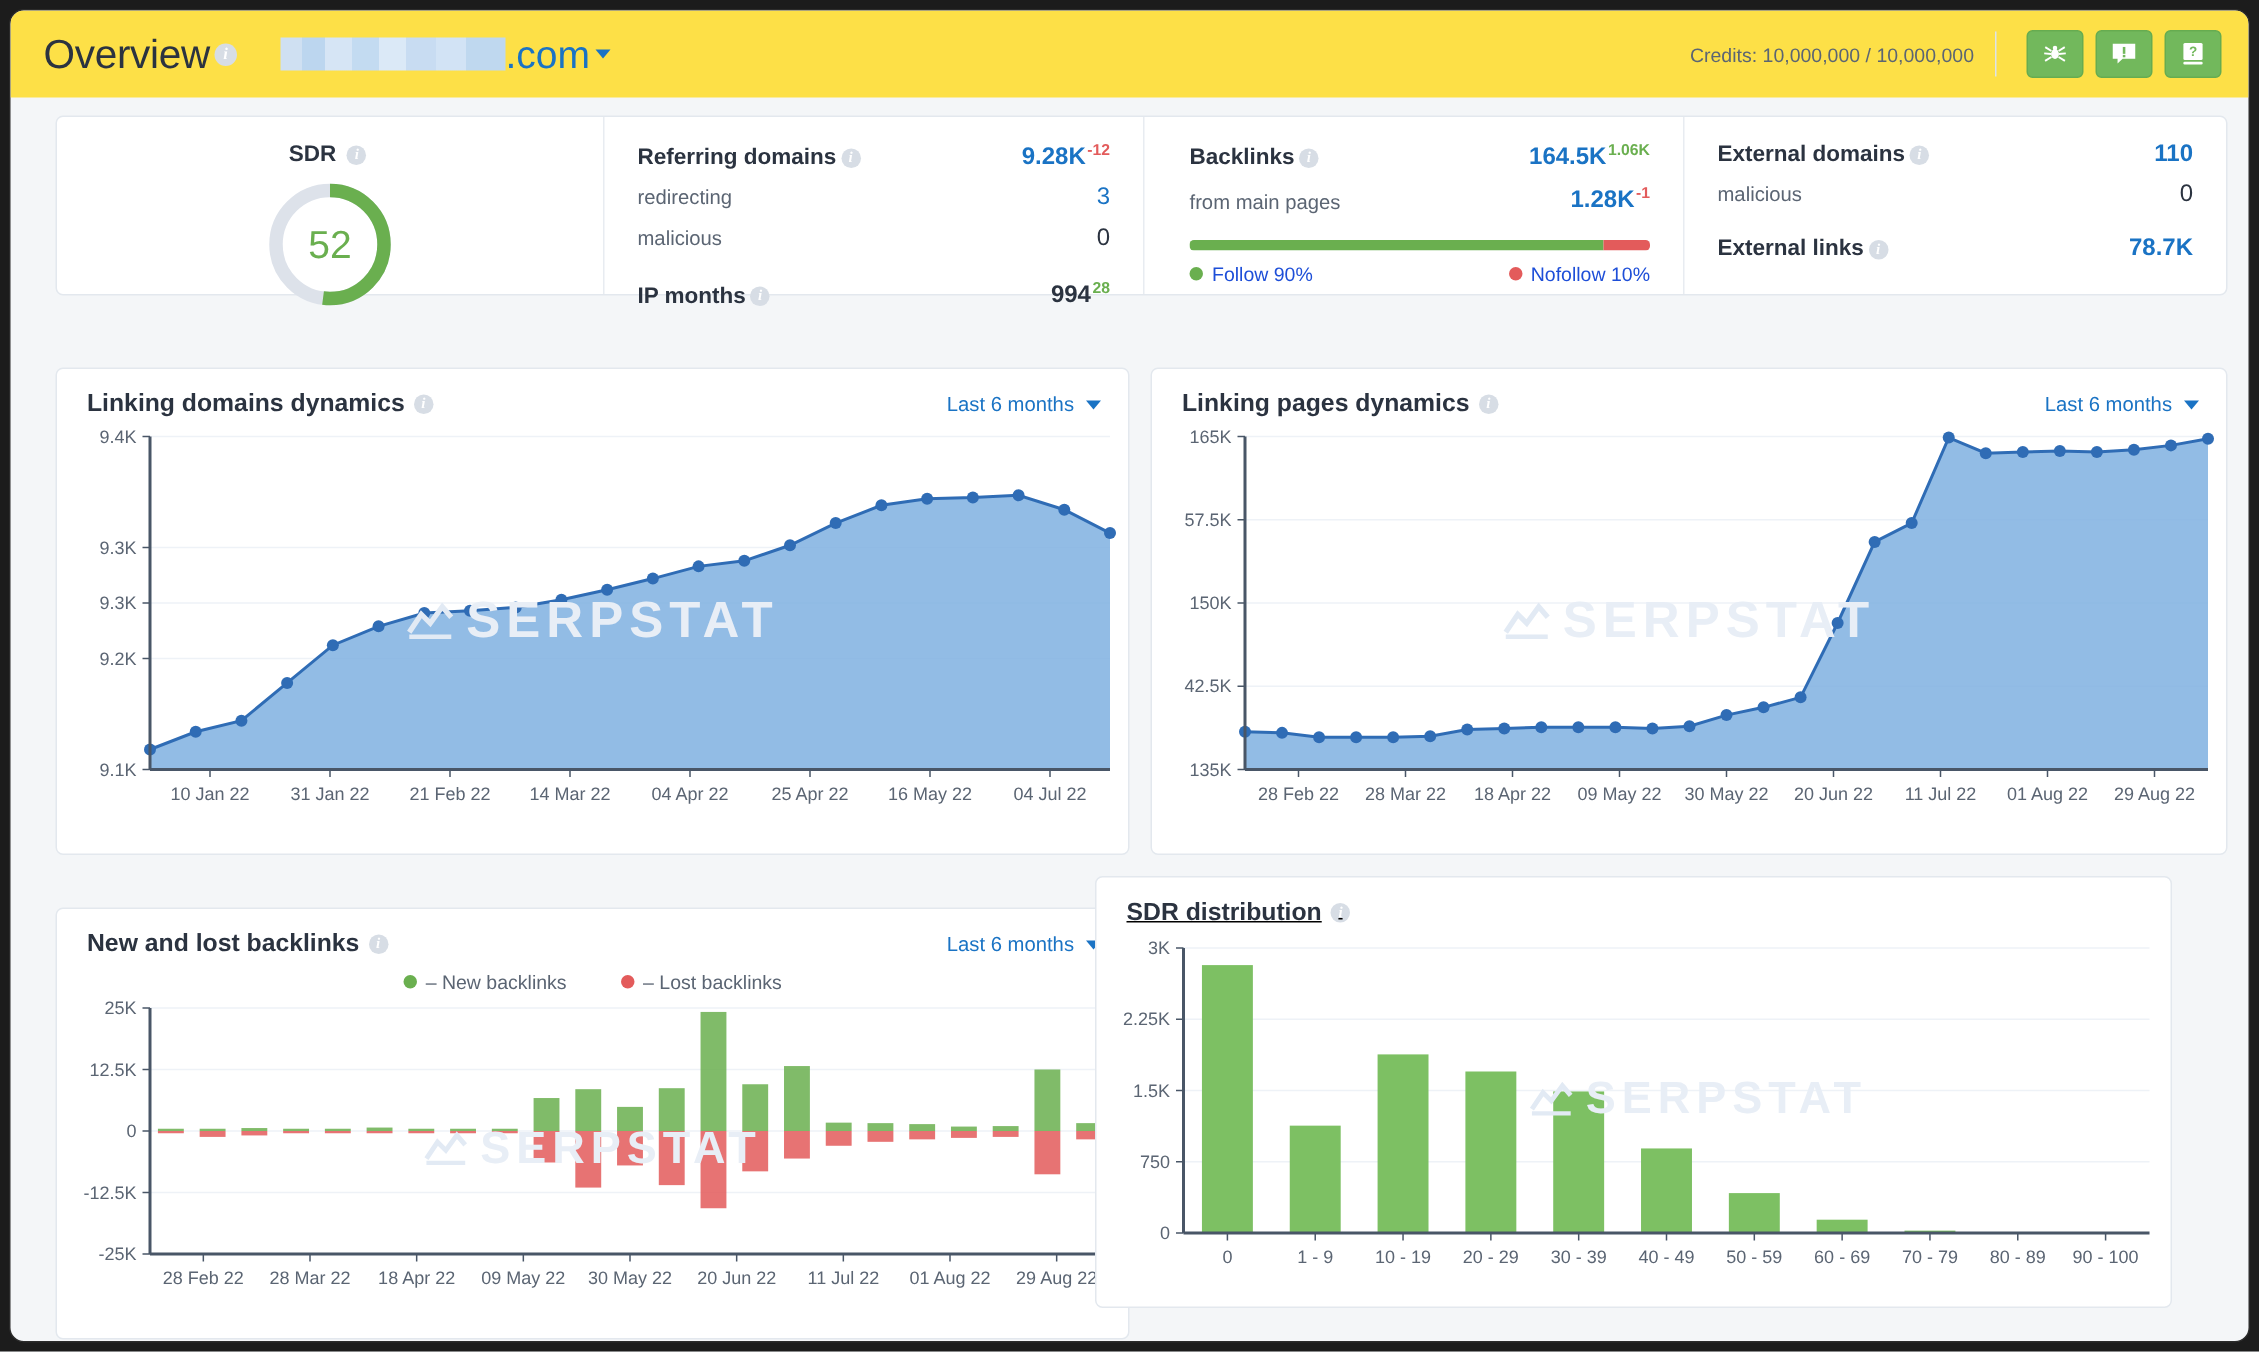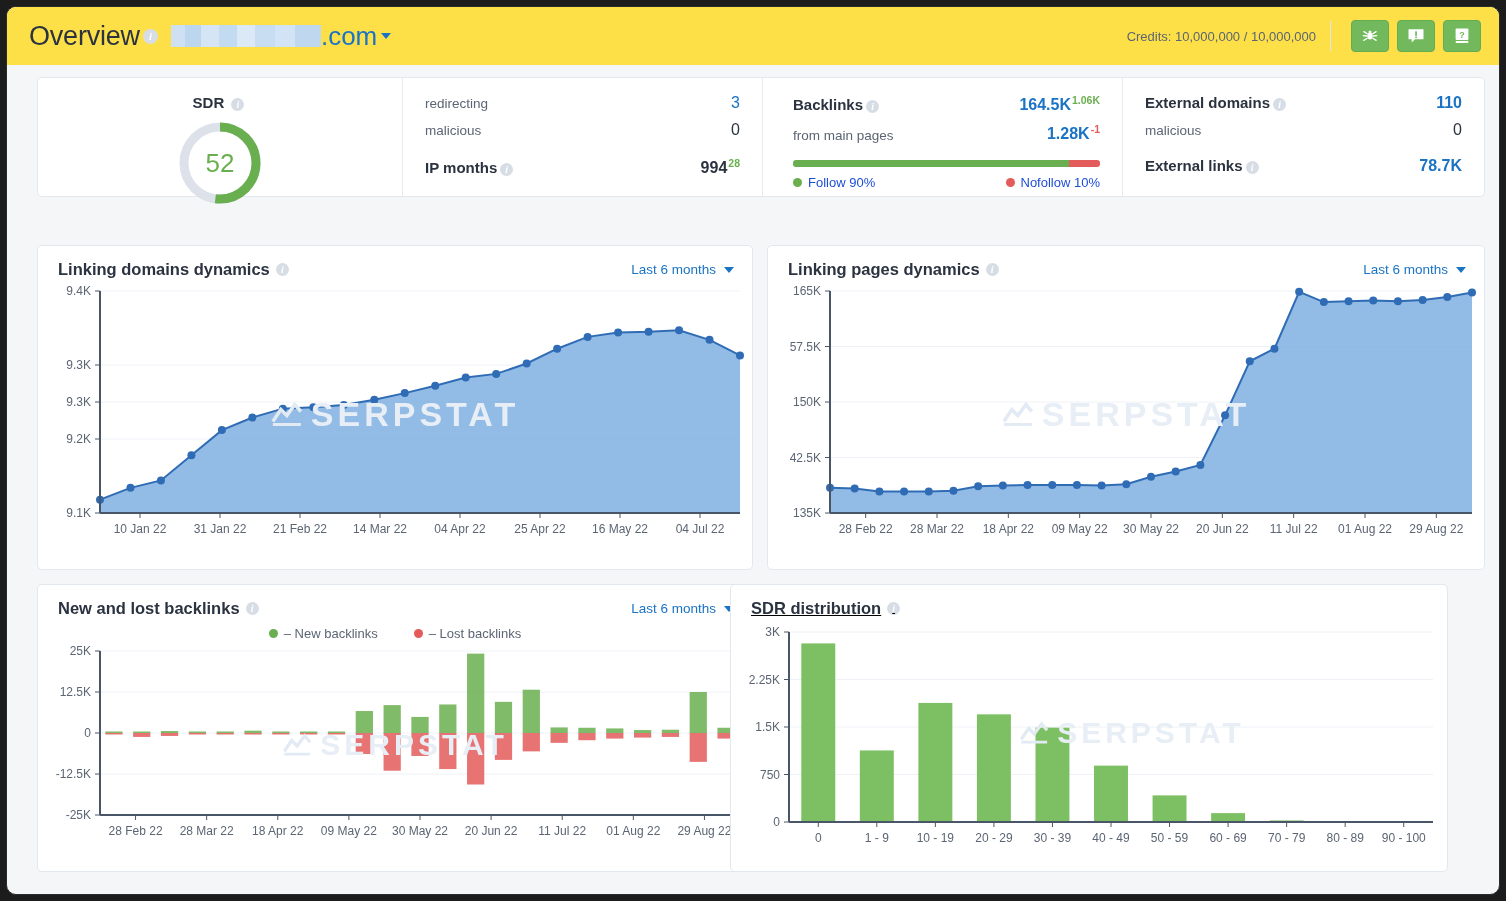--- a/index.html
+++ b/index.html
@@ -27,21 +27,21 @@
     font-size:27px; color:#2b3340; font-weight:400; letter-spacing:-0.2px;
   }
   .info-i {
     display:inline-block; width:15px; height:15px; border-radius:50%;
     background:#d7dde5; color:#fff; font-style:italic; font-weight:bold;
     font-size:11px; line-height:15px; text-align:center;
     vertical-align:middle; margin:0 3px;
     font-family:"Liberation Serif", serif;
   }
   .info-i.sm { width:13px; height:13px; line-height:13px; font-size:10px; }
-  .domain-wrap { display:flex; align-items:center; margin-left:10px; }
+  .domain-wrap { display:flex; align-items:center; margin-left:26px; }
   .redacted {
     display:inline-block; width:150px; height:22px;
     background:
       linear-gradient(90deg,#cfe0f2 0 14px,#bcd6ef 14px 30px,#d6e5f5 30px 48px,#c3dbf1 48px 66px,#dbe9f7 66px 84px,#c8dcf2 84px 104px,#d2e3f5 104px 124px,#bfd8ef 124px 150px);
     vertical-align:middle;
   }
   .dom-tld { font-size:26px; color:#1a73c4; }
   .caret-down {
     display:inline-block; margin-left:4px;
     border-left:5px solid transparent; border-right:5px solid transparent;
@@ -94,21 +94,21 @@
   .ratio-bar .f { background:#6aaf4f; }
   .ratio-bar .nf { background:#e35b5b; }
   .ratio-legend { display:flex; justify-content:space-between; margin-top:8px; }
   .lg { font-size:13px; color:#1d4ed8; display:flex; align-items:center; gap:6px; }
   .dot { width:9px; height:9px; border-radius:50%; display:inline-block; }
   .dot.g { background:#6aaf4f; } .dot.r { background:#e35b5b; }
 
   
   .ch1 { left:30px;  top:238px; width:716px; height:325px; }
   .ch2 { left:760px; top:238px; width:718px; height:325px; }
-  .ch3 { left:30px;  top:577px; width:716px; height:288px; }
+  .ch3 { left:30px;  top:598px; width:716px; height:288px; }
   .ch4 { left:723px; top:577px; width:718px; height:288px;text-decoration:underline; }
 
   .chead { display:flex; align-items:center; padding:14px 18px 0 20px; }
   .ctitle { font-size:16.5px; color:#2b3340; font-weight:bold; }
   .cperiod {
     margin-left:auto; font-size:13.5px; color:#1a73c4; cursor:pointer;
     display:flex; align-items:center; gap:8px;
   }
   .cperiod .caret {
     border-left:5px solid transparent; border-right:5px solid transparent;
@@ -174,20 +174,24 @@
           <svg width="88" height="88" viewBox="0 0 88 88">
             <circle cx="44" cy="44" r="36" fill="none" stroke="#dde2ea" stroke-width="9"></circle>
             <circle cx="44" cy="44" r="36" fill="none" stroke="#6aaf4f" stroke-width="9" stroke-dasharray="117.6 226.1" stroke-dashoffset="0" transform="rotate(-90 44 44)"></circle>
           </svg>
           <div class="num">52</div>
         </div>
       </div>
     </div>
 
     <div class="stat-col c2">
+      <div class="row">
+        <span class="lbl"><span>Referring domains</span><span class="info-i sm">i</span></span>
+        <span class="val"><span>9.28K</span><sup class="down">-12</sup></span>
+      </div>
       <div class="row">
         <span class="lbl light">redirecting</span>
         <span class="val plain">3</span>
       </div>
       <div class="row">
         <span class="lbl light">malicious</span>
         <span class="val plain dark">0</span>
       </div>
       <div class="row" style="margin-top:18px">
         <span class="lbl"><span>IP months</span><span class="info-i sm">i</span></span>

